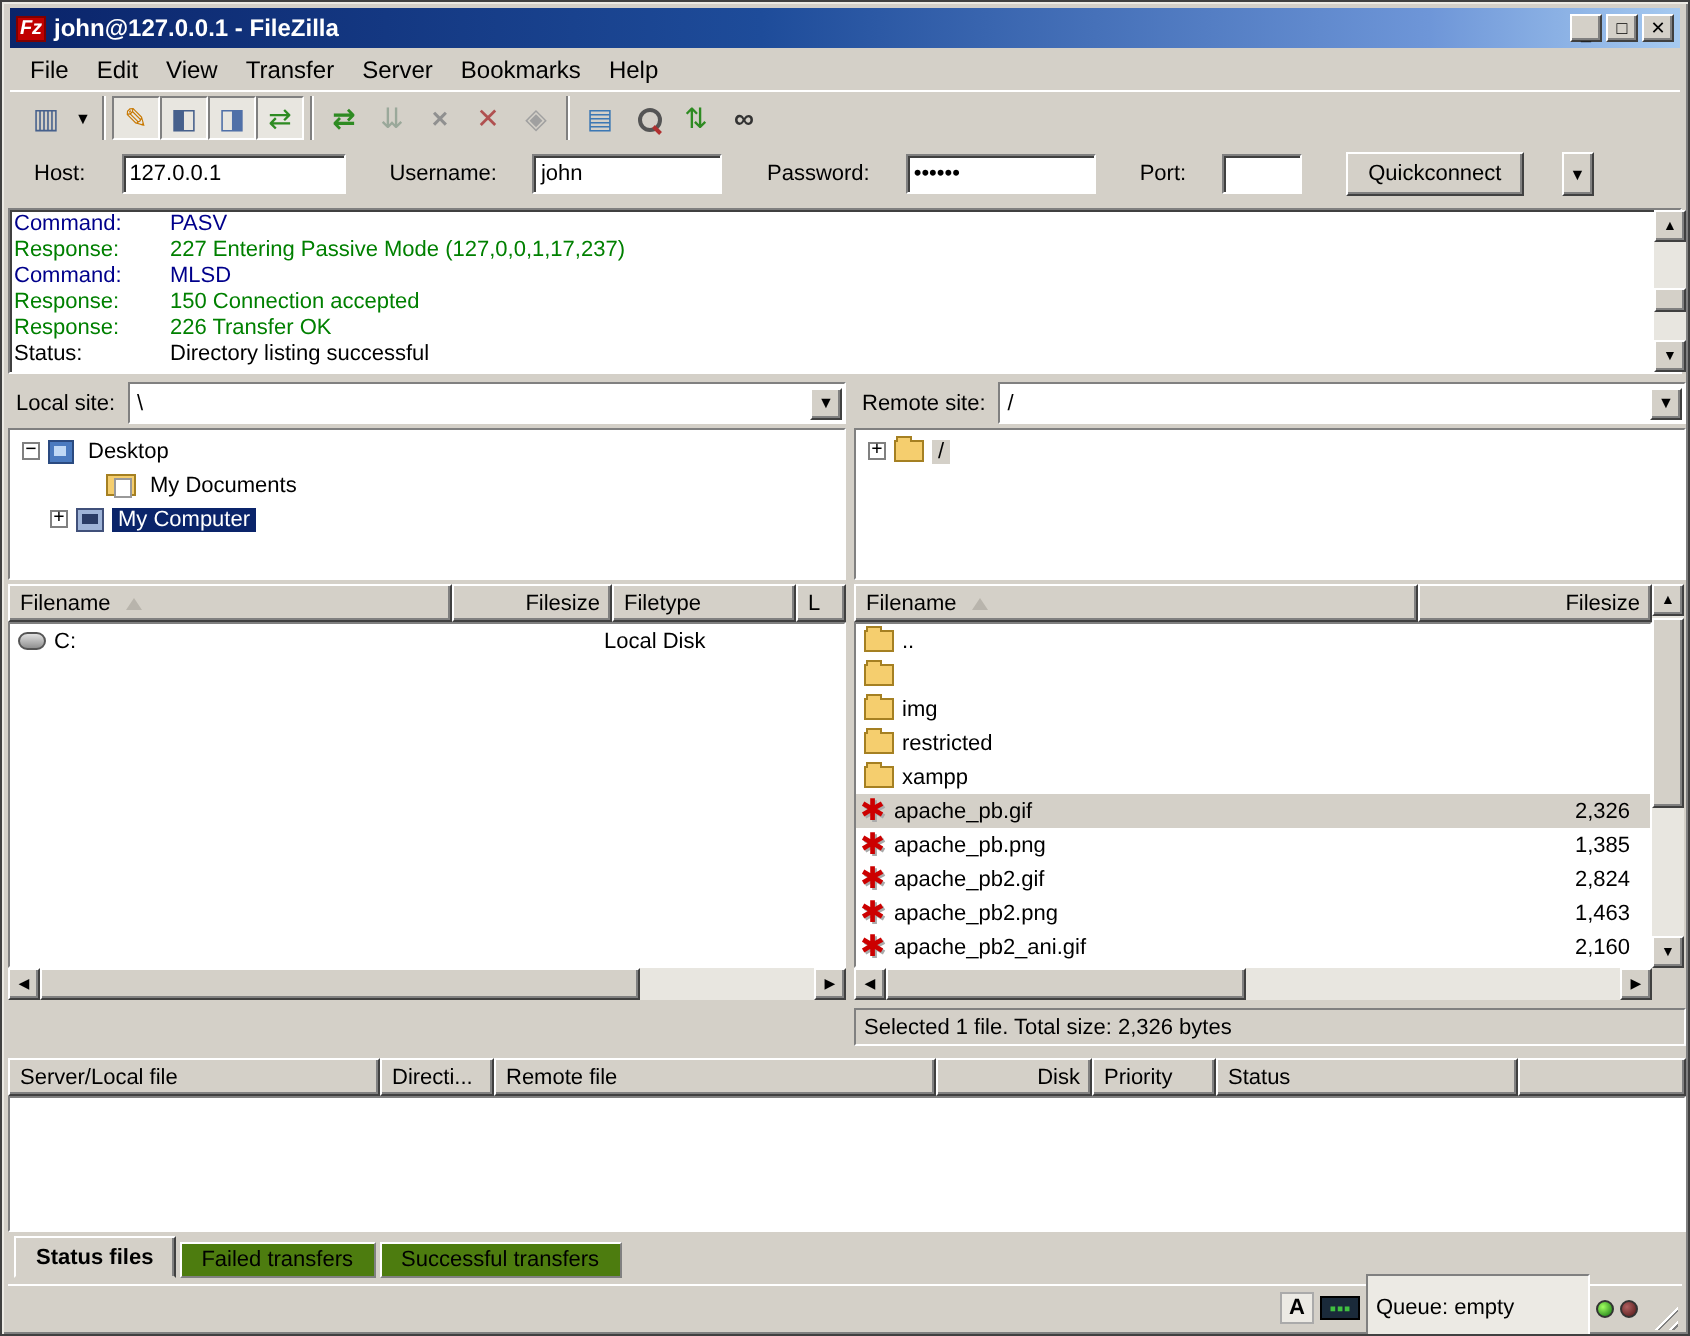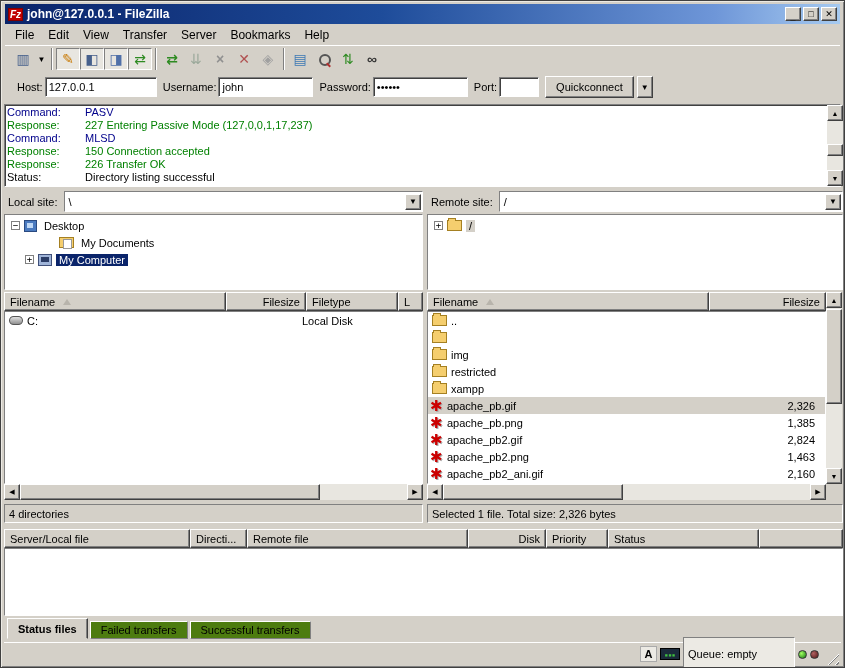--- a/index.html
+++ b/index.html
@@ -40,21 +40,21 @@
   .tb-sep { width:2px; height:22px; border-left:1px solid #808080; border-right:1px solid #FFFFFF; margin:0 3px; }
   .tb-drop { width:13px; height:22px; display:flex; align-items:center; justify-content:center; font-size:8px; }
   .mag-icon { position:relative; width:11px; height:11px; }
   .mag-icon::before { content:""; position:absolute; left:0; top:0; width:8px; height:8px;
     border:2px solid #555; border-radius:50%; }
   .mag-icon::after { content:""; position:absolute; right:-1px; bottom:-1px; width:5px; height:2px;
     background:#B03030; transform:rotate(45deg); }
 
   
   .quickbar { position:absolute; top:71px; left:4px; right:4px; height:30px; display:flex; align-items:center;
-    padding-left:8px; gap:2px; }
+    padding-left:8px; gap:18px; }
   .qc-label { margin-left:4px; white-space:nowrap; }
   .qc-input { height:20px; background:#fff; font-family:inherit; font-size:11px; padding:2px 3px; outline:none; }
   .qc-btn { height:22px; padding:0 10px; font-size:11px; display:flex; align-items:center; }
   .qc-arrow { width:16px; height:22px; display:flex; align-items:center; justify-content:center; font-size:8px; margin-left:1px; }
 
   
   .log { position:absolute; top:103px; left:3px; right:3px; height:83px; background:#fff; padding:1px 2px;
     overflow:hidden; }
   .log-line { display:flex; line-height:13px; white-space:nowrap; }
   .log-label { width:78px; flex:none; }
@@ -275,21 +275,21 @@
       <span class="combo-arrow raised">▼</span>
     </div>
   </div>
 
   <div class="tree sunken-thin" style="top:213px; left:3px; width:419px; height:76px;">
     <div class="tree-row" style="padding-left:6px;">
       <span class="expander">−</span>
       <span class="icon-desktop"></span>
       <span class="tree-label">Desktop</span>
     </div>
-    <div class="tree-row" style="padding-left:54px;">
+    <div class="tree-row" style="padding-left:36px;margin-left:12px;">
       <span class="icon-mydocs"></span>
       <span class="tree-label">My Documents</span>
     </div>
     <div class="tree-row" style="padding-left:20px;">
       <span class="expander">+</span>
       <span class="icon-computer"></span>
       <span class="tree-label sel-active">My Computer</span>
     </div>
   </div>
 
@@ -410,23 +410,20 @@
     <div class="sb-thumb raised" style="left:0; top:17px; width:16px; height:95px;"></div>
     <div class="sb-btn raised" style="bottom:0; left:0;">▼</div>
   </div>
 
   <div class="hscroll" style="top:483px; left:426px; width:399px;">
     <div class="sb-btn raised" style="left:0; top:0;">◀</div>
     <div class="sb-thumb raised" style="left:16px; top:0; width:180px; height:16px;"></div>
     <div class="sb-btn raised" style="right:0; top:0;">▶</div>
   </div>
 
-  <div class="status-panel sunken-thin" style="top:503px; left:3px; width:419px;">
-    <span>4 directories</span>
-  </div>
   <div class="status-panel sunken-thin" style="top:503px; left:426px; width:416px;">
     <span>Selected 1 file. Total size: 2,326 bytes</span>
   </div>
 
   <div class="hdr-row" style="top:528px; left:3px; width:839px;">
     <div class="hdr-cell raised" style="width:186px;">
         <span>Server/Local file</span>
       </div>
     <div class="hdr-cell raised" style="width:57px;">
         <span>Directi...</span>

